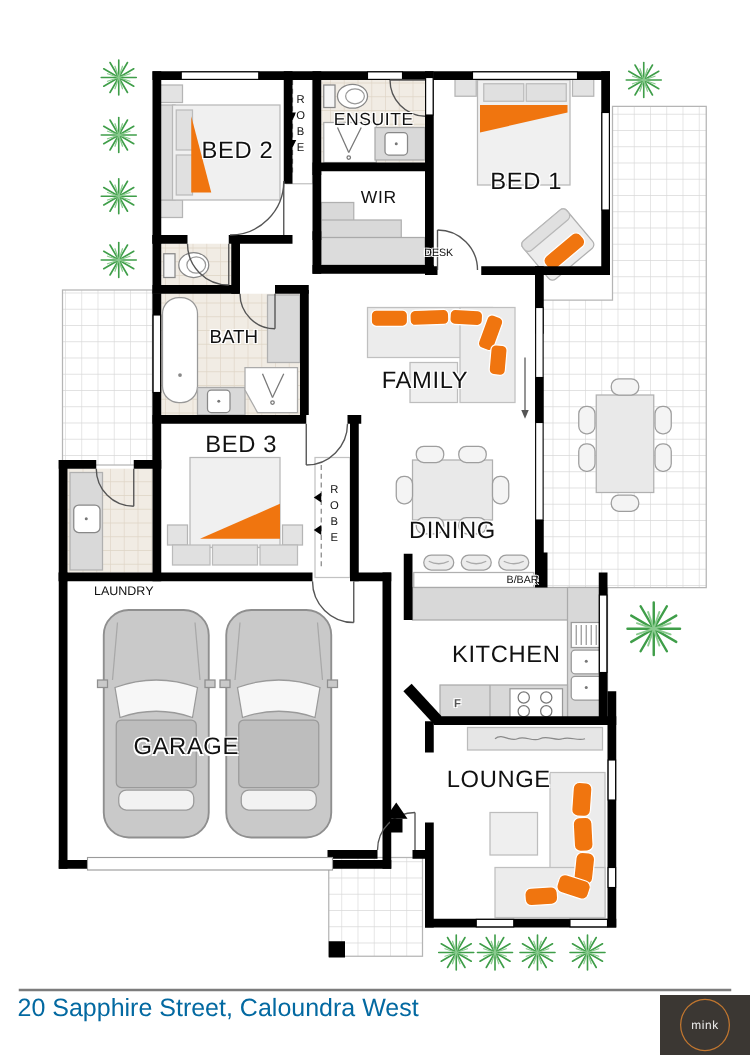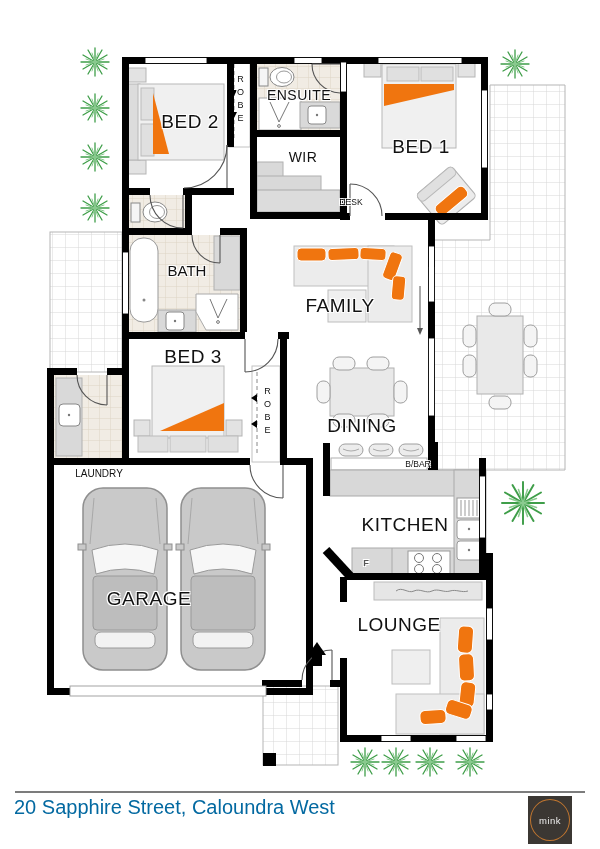--- a/index.html
+++ b/index.html
@@ -11,21 +11,21 @@
   .lb-room{font-size:19px;letter-spacing:.5px;}
   .lb-mid{font-size:14px;letter-spacing:.5px;}
   .lb-bath{font-size:15px;}
   .lb-sm{font-size:10px;}
   .lb-tiny{font-size:8.5px;margin-left:41px;}
   .lb-f{font-size:9px;font-weight:bold;color:#555;}
   .vert{writing-mode:vertical-rl;text-orientation:upright;font-size:9px;letter-spacing:3px;}
   #disclaimer{position:absolute;left:15px;top:773px;font-size:12.5px;color:#111;}
   #divider{position:absolute;left:15px;top:791px;width:570px;height:2px;background:#7c7c7c;}
   #address{position:absolute;left:14px;top:796px;font-size:20px;color:#0369a1;}
-  #logo{position:absolute;left:528px;top:796px;width:44px;height:48px;background:var(--logoBg,#3B3733);
+  #logo{position:absolute;left:528px;top:796px;width:72px;height:48px;background:var(--logoBg,#3B3733);
         display:flex;align-items:center;justify-content:center;}
   #logo .ring{width:38px;height:40px;border:1.5px solid var(--ring,#C1762F);border-radius:50%;
         display:flex;align-items:center;justify-content:center;}
   #logo .ring span{font-size:9.5px;color:#eee;letter-spacing:.5px;}
 </style>
 </head>
 <body>
 
 <div id="stage">
 

